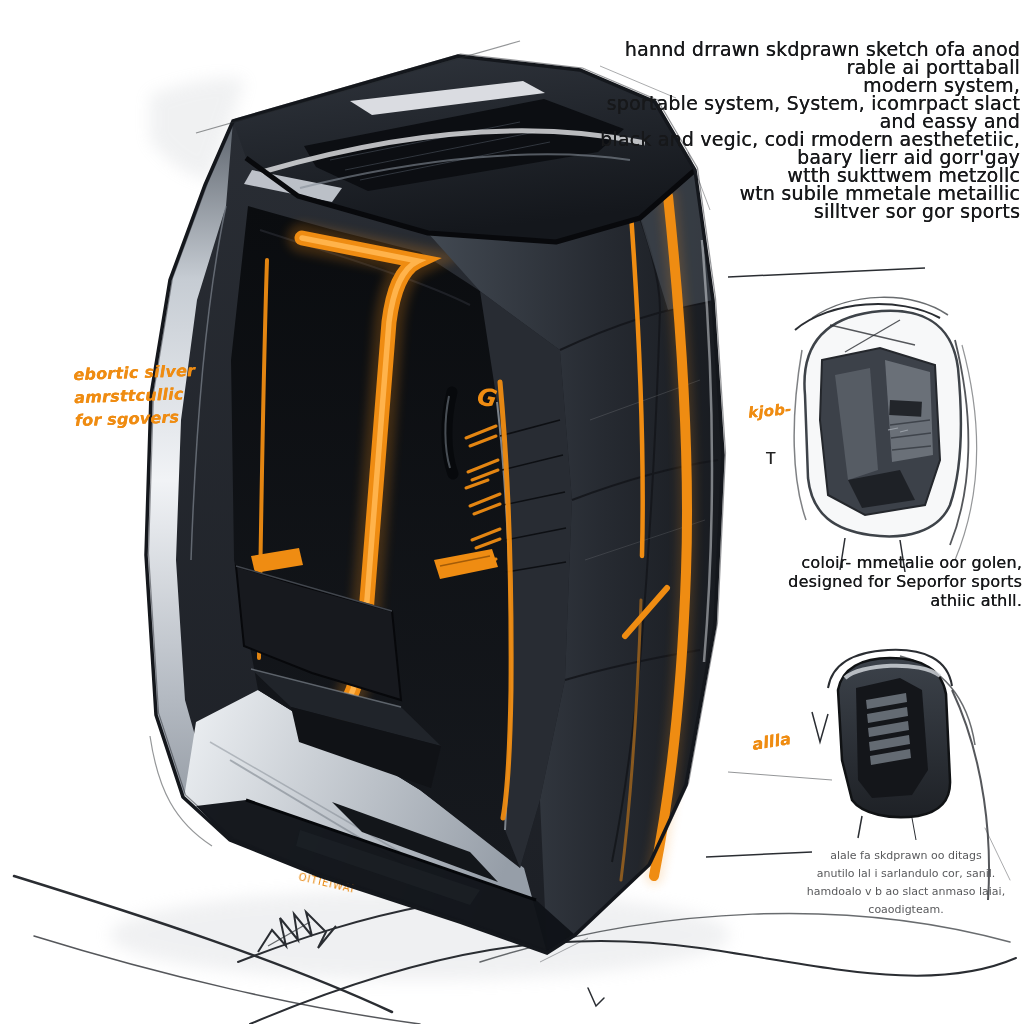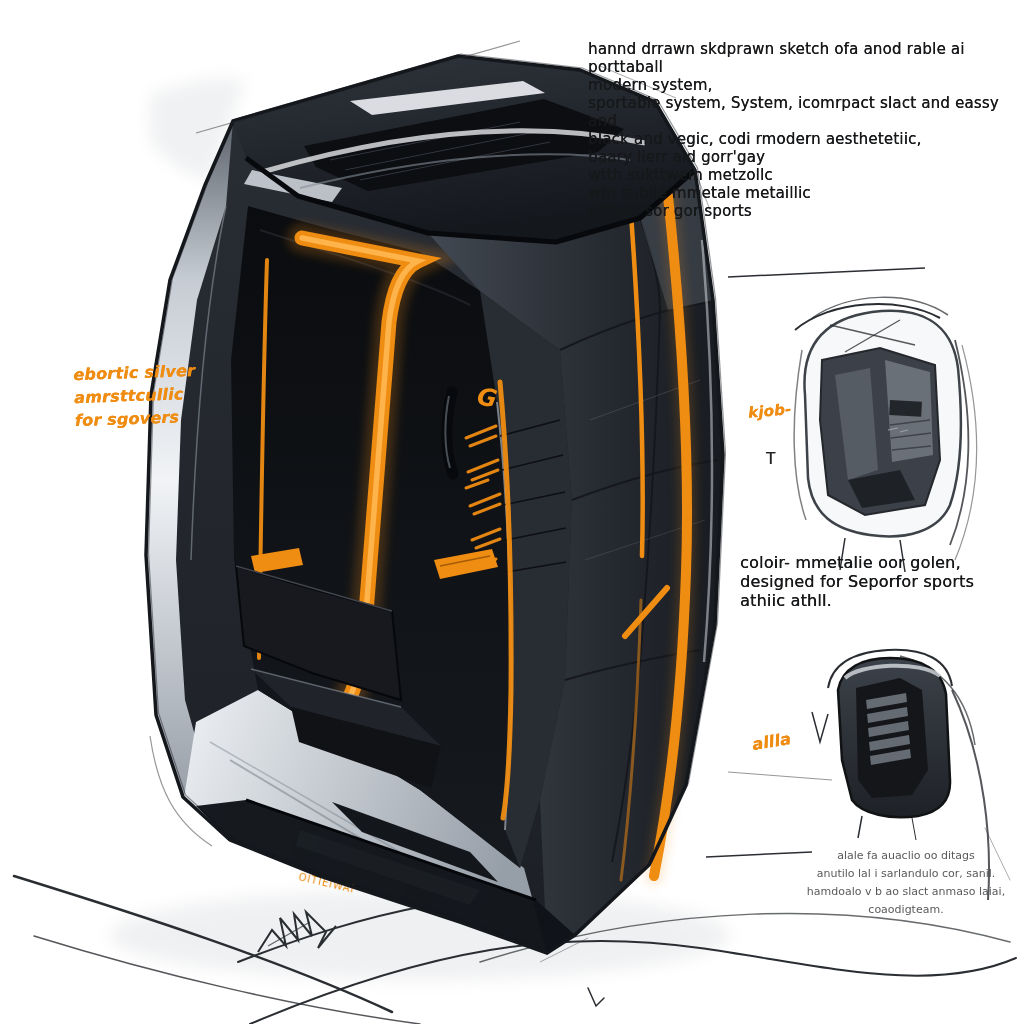--- a/index.html
+++ b/index.html
@@ -1,22 +1,22 @@
 <!DOCTYPE html>
 <html style="--accent-orange: #ef8c12; --accent-orange-bright: #ffb54f; --ink-dark: #17181a; --pencil-gray: #2a2d32; --body-dark: #22252b; --body-mid: #3d434c; --silver-light: #eef1f4; --paper: #ffffff;"><head>
 <meta charset="utf-8">
 <style>
   html,body{margin:0;padding:0;background:#fff;}
   .stage{position:relative;width:1024px;height:1024px;background:var(--paper,#fff);overflow:hidden;
          font-family:"DejaVu Sans",sans-serif;}
   .stage svg{position:absolute;left:0;top:0;}
   .note{position:absolute;color:var(--ink-dark,#17181a);}
   .hand{letter-spacing:.2px;text-shadow:.3px 0 0 currentColor;}
-  .note-top-right{left:588px;top:40px;width:432px;font-size:15px;line-height:18px;text-align:left;}
-  .note-mid-right{left:740px;top:553px;width:282px;font-size:16px;line-height:19px;text-align:left;}
+  .note-top-right{left:588px;top:40px;width:432px;font-size:19px;line-height:18px;text-align:right;}
+  .note-mid-right{left:740px;top:553px;width:282px;font-size:16px;line-height:19px;text-align:right;}
   .note-bottom-right{left:788px;top:847px;width:236px;font-size:11px;line-height:18px;text-align:center;
                      color:#3a3b3e;opacity:.85;filter:blur(.2px);}
   .orange-text{color:var(--accent-orange,#ee8712);font-weight:bold;font-style:italic;}
   .label-left{left:74px;top:360px;width:180px;font-size:16px;line-height:23px;transform:rotate(-2deg);}
   .label-kjob{left:748px;top:402px;font-size:15px;transform:rotate(-5deg);}
   .label-alla{left:752px;top:732px;font-size:16px;transform:rotate(-9deg);}
   .t-mark{left:766px;top:450px;font-size:15px;color:#222;}
   .orange-fill{fill:var(--accent-orange,#ef8c12);}
   .orange-stroke{stroke:var(--accent-orange,#ef8c12);fill:none;}
   .ink{stroke:var(--pencil-gray,#2a2d32);fill:none;}
@@ -295,18 +295,18 @@
 
   <div class="note note-mid-right hand">
     <div>coloir- mmetalie oor golen,</div>
     <div>designed for Seporfor sports</div>
     <div>athiic athll.</div>
   </div>
 
   <div class="note label-alla orange-text hand">allla</div>
 
   <div class="note note-bottom-right">
-    <div>alale fa auaclio oo ditags</div>
+    <div>alale fa skdprawn oo ditags</div>
     <div>anutilo lal i sarlandulo cor, sanil.</div>
     <div>hamdoalo v b ao slact anmaso laiai, coaodigteam.</div>
   </div>
 
 </div>
 
 </body></html>

